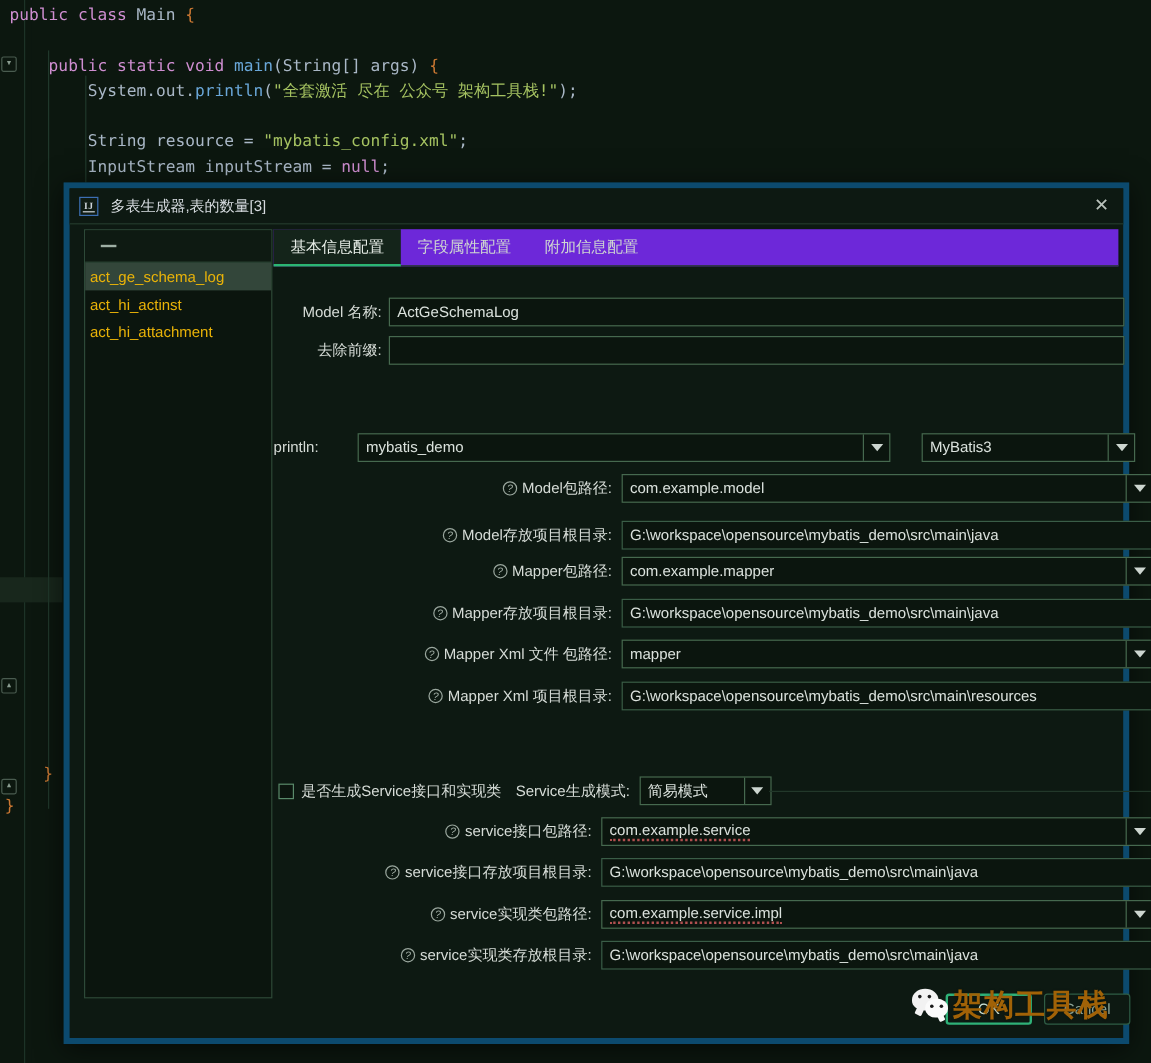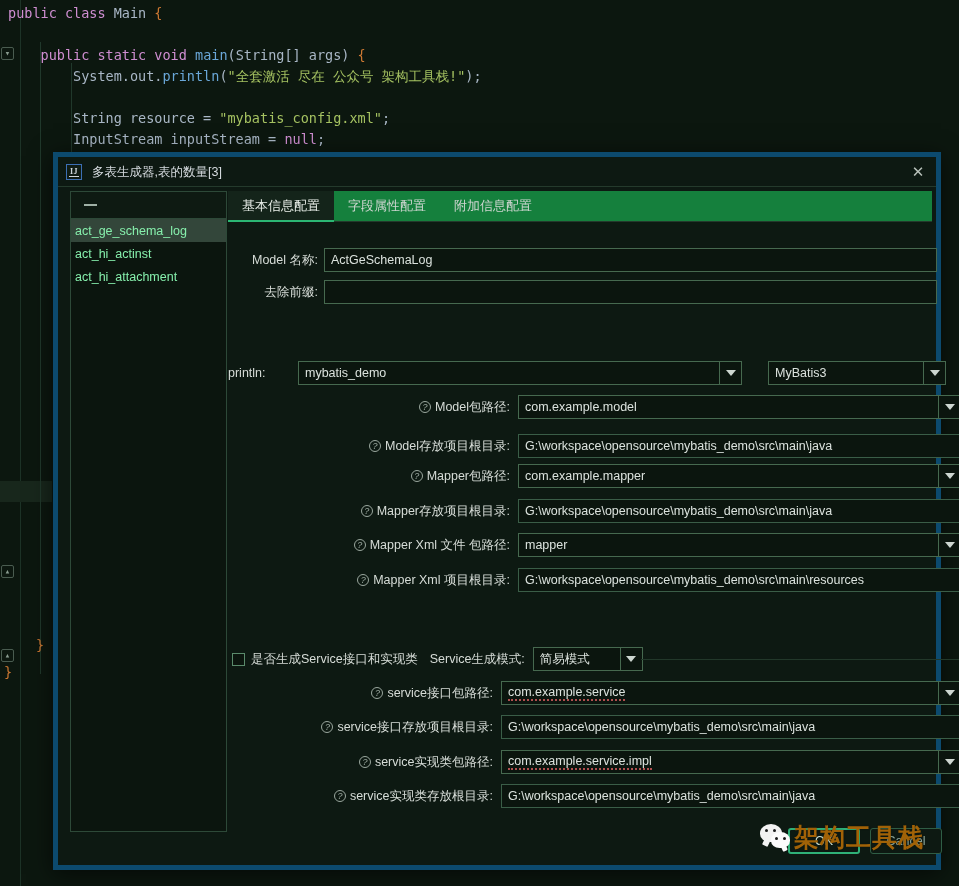--- a/index.html
+++ b/index.html
@@ -118,36 +118,36 @@
     background: #0e1a12;
   }
   .minus-icon {
     width: 13px; height: 2px; background: #9fb0a5; display: block;
   }
   .table-item {
     height: 23px;
     display: flex; align-items: center;
     padding-left: 4px;
     font-size: 12.5px;
-    color: #86efac;
+    color: #eab308;
   }
   .table-item.sel {
     background: #33463a;
   }
 
   
   .right-pane {
     position: absolute;
     left: 170px; top: 4px; right: 4px; bottom: 4px;
   }
   .tabs {
     position: relative;
     height: 31px;
     display: flex; align-items: stretch;
-    background: #15803d;
+    background: #6d28d9;
     border-bottom: 1px solid #24392c;
   }
   .tab {
     padding: 0 14px;
     display: flex; align-items: center;
     font-size: 13px;
     color: #cfd6d1;
     position: relative;
     cursor: default;
   }

